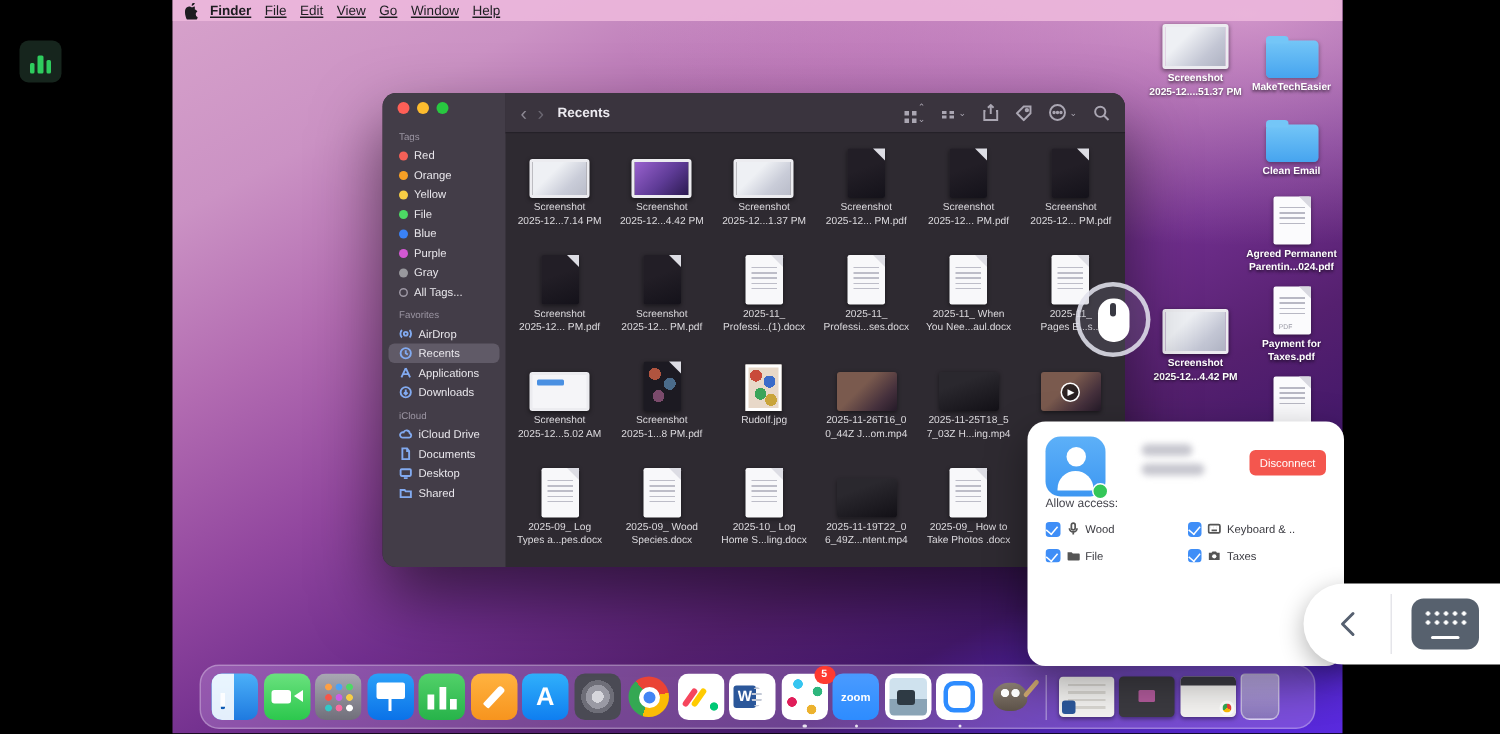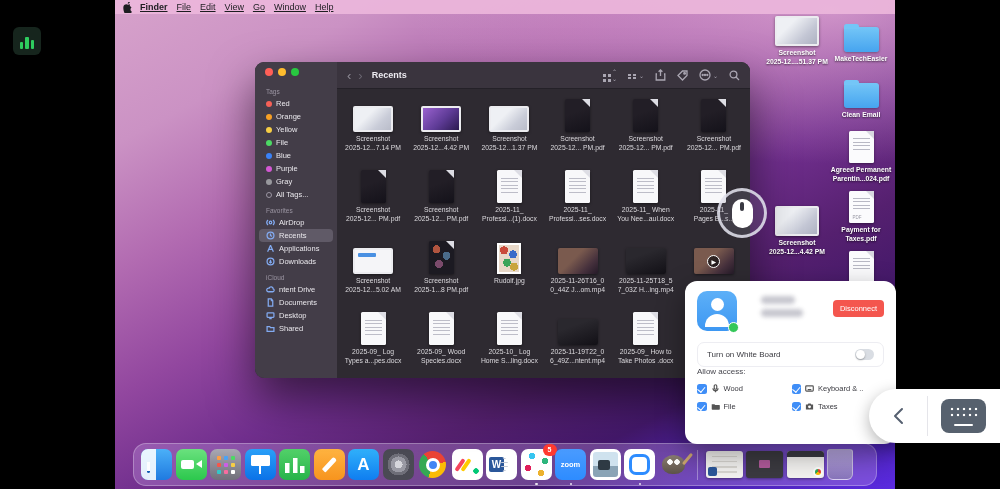--- a/index.html
+++ b/index.html
@@ -406,21 +406,21 @@
           <circle cx="5" cy="5" r="3.8"></circle>
           <path d="M5 3v3.4M3.6 5.2 5 6.6 6.4 5.2"></path>
         </svg>
         <span>Downloads</span>
       </div>
     <div class="side-header">iCloud</div>
     <div class="side-item">
         <svg class="side-ic" viewBox="0 0 10 10">
           <path d="M3 7.5a2 2 0 1 1 .4-3.9 2.4 2.4 0 0 1 4.6.8A1.6 1.6 0 0 1 7.6 7.5z"></path>
         </svg>
-        <span>ntent Drive</span>
+        <span>iCloud Drive</span>
       </div>
     <div class="side-item">
         <svg class="side-ic" viewBox="0 0 10 10">
           <path d="M2.5 1h3.5L7.5 3v6h-5z"></path>
           <path d="M6 1v2h1.5"></path>
         </svg>
         <span>Documents</span>
       </div>
     <div class="side-item">
         <svg class="side-ic" viewBox="0 0 10 10">
@@ -659,24 +659,20 @@
       <span class="head"></span>
       <span class="bodyarc"></span>
       <span class="ol-badge"></span>
     </div>
     <div class="blur-name">
       <div class="blur-line l1"></div>
       <div class="blur-line l2"></div>
     </div>
     <button class="disconnect">Disconnect</button>
   </div>
-  <div class="wb-row">
-    <span>Turn on White Board</span>
-    <span class="toggle"></span>
-  </div>
   <div class="allow">Allow access:</div>
   <div class="perm-grid">
     <div class="perm">
       <span class="cb"></span>
       <svg class="perm-ic" viewBox="0 0 10 10">
           <rect x="3.6" y="0.8" width="2.8" height="5" rx="1.4"></rect>
           <path d="M2.2 4.6a2.8 2.8 0 0 0 5.6 0M5 7.4v1.8"></path>
         </svg>
       <span>Wood</span>
     </div>

